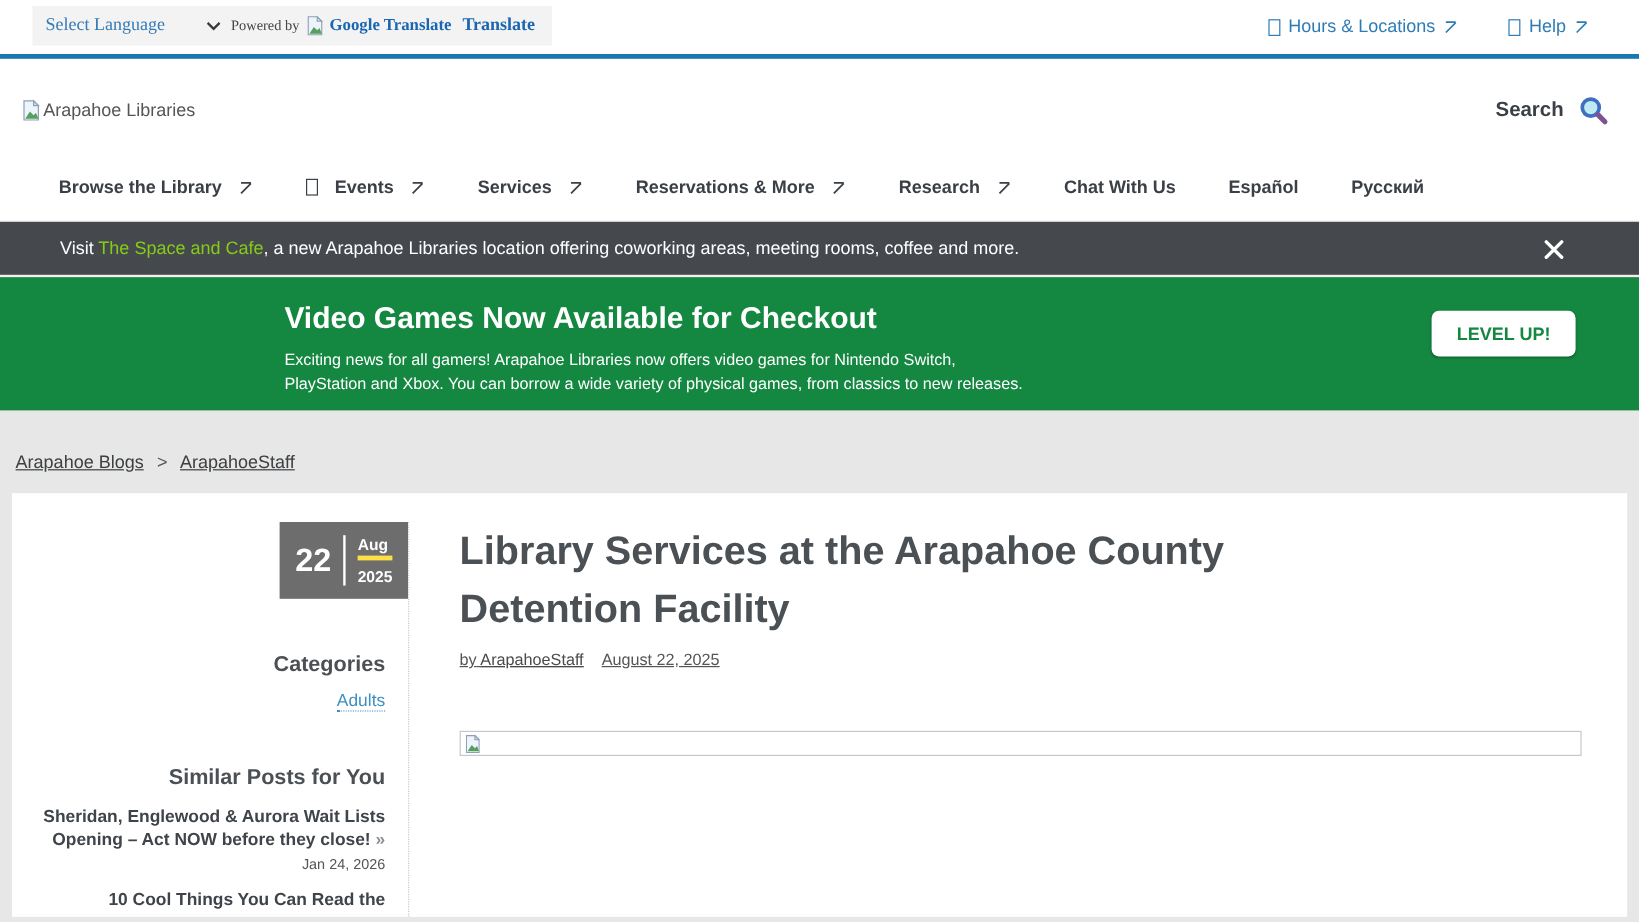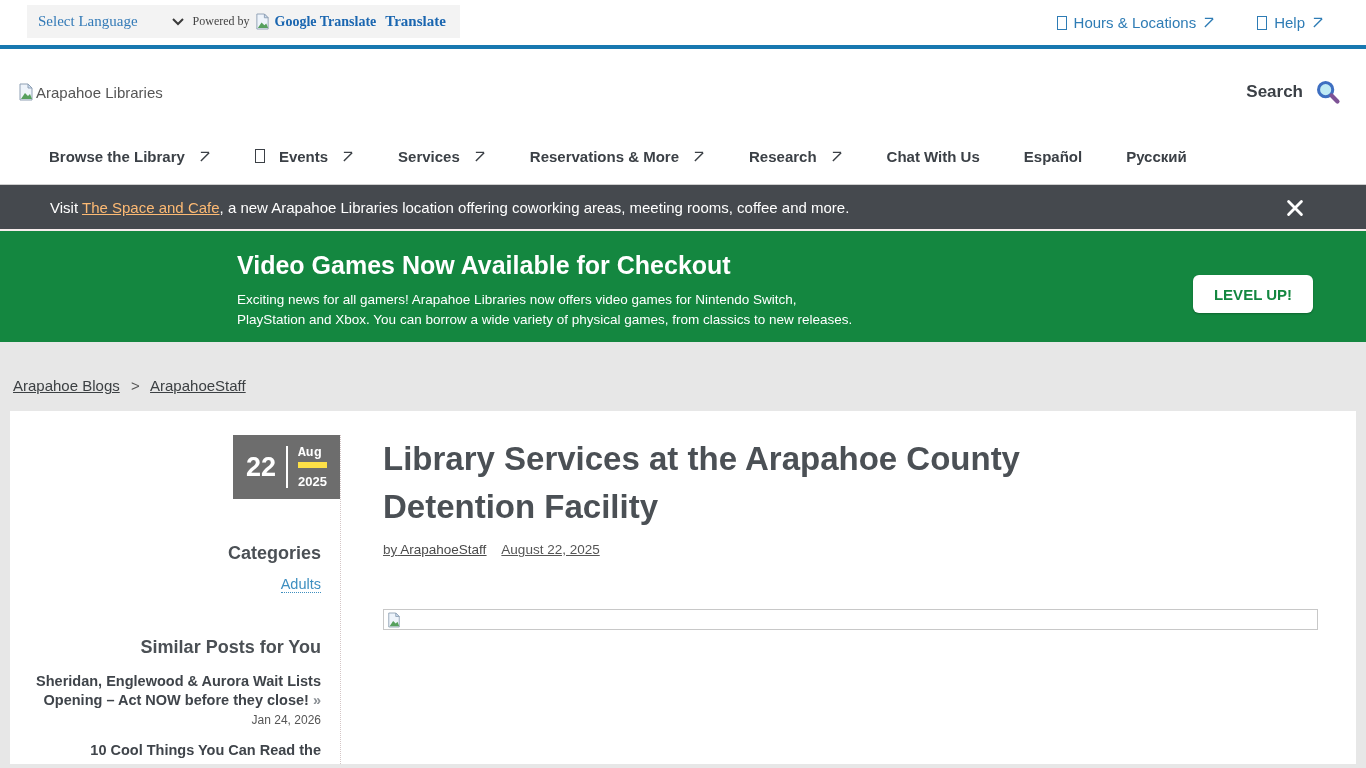--- a/index.html
+++ b/index.html
@@ -24,42 +24,42 @@
   .header-row { background:#fff; height:86px; display:flex; align-items:center; justify-content:space-between; padding:0 25px 0 18px; }
   .logo { display:flex; align-items:center; gap:2px; color:#555; font-size:15px; }
   .search-btn { display:flex; align-items:center; gap:12px; color:#3b4046; font-weight:bold; font-size:17px; cursor:pointer; }
 
   
   .main-nav { background:#fff; height:50px; display:flex; gap:44px; padding:10px 0 0 49px; border-bottom:1px solid #cfcfcf; }
   .nav-item { color:#3b4046; font-weight:bold; font-size:15px; display:flex; align-items:center; gap:14px; height:22px; }
 
   
   .alert-banner { background:#45494e; height:46px; display:flex; align-items:center; padding-left:50px; color:#fff; font-size:15px; position:relative; border-bottom:2px solid #f6eded; }
-  .alert-banner a { color:#fdba74; text-decoration:underline; }
+  .alert-banner a { color:#84cc16; }
   .alert-close { position:absolute; right:62px; top:14px; width:18px; height:18px; cursor:pointer; }
 
   
   .promo-banner { background:#148740; height:111px; color:#fff; padding:20px 0 0 237px; position:relative; }
   .promo-title { font-size:25px; font-weight:bold; margin-bottom:10px; }
   .promo-body { font-size:13.5px; line-height:19.5px; }
-  .promo-btn { position:absolute; right:53px; top:44px; width:120px; height:38px; background:#fff; color:#148740; font-weight:bold; font-size:15px; border:none; border-radius:6px; cursor:pointer; font-family:"Liberation Sans", sans-serif; box-shadow:0 1px 2px rgba(0,0,0,.25); }
+  .promo-btn { position:absolute; right:53px; top:28px; width:120px; height:38px; background:#fff; color:#148740; font-weight:bold; font-size:15px; border:none; border-radius:6px; cursor:pointer; font-family:"Liberation Sans", sans-serif; box-shadow:0 1px 2px rgba(0,0,0,.25); }
 
   
   .breadcrumb { padding:35px 0 17px 13px; font-size:15px; color:#3c4043; }
   .breadcrumb a { color:#3c4043; text-decoration:underline; }
   .crumb-sep { margin:0 7px; color:#555; }
 
   
   .card { background:#fff; margin:0 10px; height:353px; overflow:hidden; display:flex; padding-top:24px; }
   .sidebar { width:331px; flex:none; border-right:1px dotted #d4c6c6; display:flex; flex-direction:column; align-items:flex-end; }
   .date-badge { width:107px; height:64px; background:#6d6d6d; color:#fff; display:flex; align-items:center; justify-content:center; gap:10px; margin-right:0; }
   .date-day { font-size:27px; font-weight:bold; }
   .date-vline { width:2px; height:42px; background:#fff; }
   .date-my { display:flex; flex-direction:column; font-size:13px; font-weight:bold; }
-  .date-mon { border-bottom:6px solid #fde047; padding-bottom:2px; margin-bottom:6px;font-family:Liberation Mono, monospace; }
+  .date-mon { border-bottom:4px solid #fde047; padding-bottom:2px; margin-bottom:6px; }
   .side-heading { font-size:18px; font-weight:bold; color:#4b5055; margin:44px 19px 0 0; }
   .side-heading.second { margin-top:44px; }
   .cat-link { font-size:14.5px; color:#3f8fc0; border-bottom:1px dotted #3f8fc0; margin:12px 19px 0 0; }
   .similar-post { width:292px; margin:14px 19px 0 0; text-align:right; }
   .post-title { font-size:14.5px; font-weight:bold; color:#3f444a; line-height:19px; }
   .post-arrow { color:#8a8f94; font-weight:bold; }
   .post-date { font-size:12px; color:#555; margin-top:3px; }
 
   .article { flex:1; padding:0 38px 0 42px; }
   .article h1 { font-size:33px; line-height:48px; font-weight:bold; color:#4b5055; max-width:790px; }

